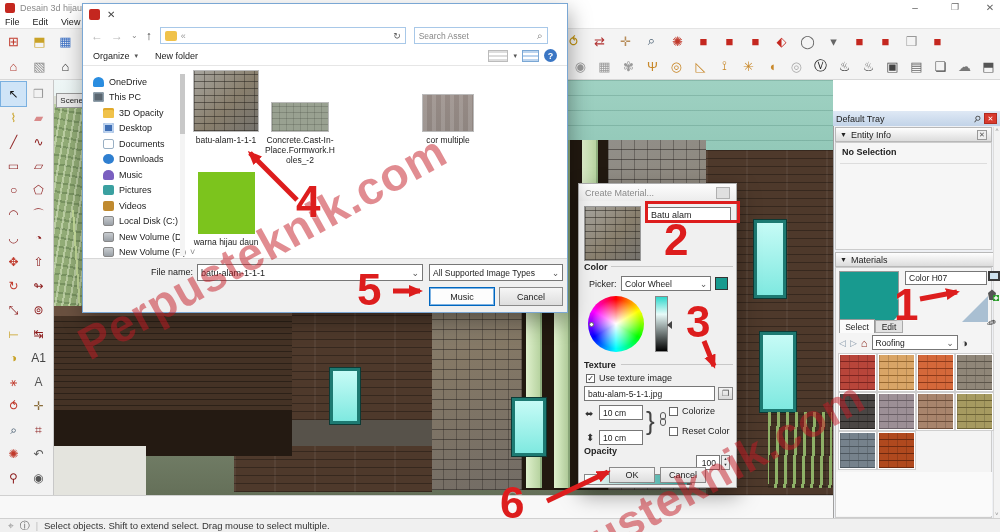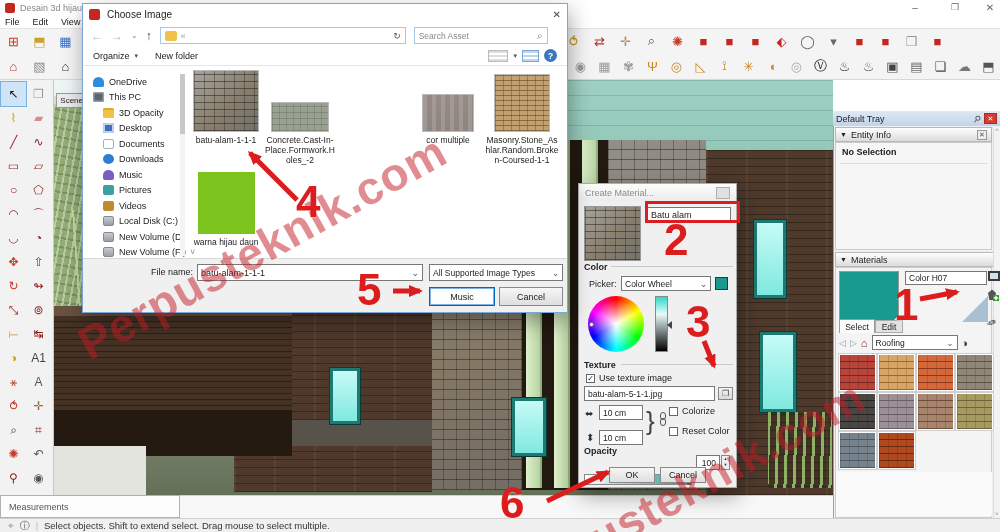--- a/index.html
+++ b/index.html
@@ -200,23 +200,20 @@
     <div class="abs tx-hedge" style="left:0;top:24px;width:162px;height:216px"></div>
     <div class="abs tx-grass" style="left:15px;top:130px;width:215px;height:115px"></div>
     <div class="abs" style="left:0;top:226px;width:238px;height:10px;background:#6a5140"></div>
     <div class="abs tx-wood2" style="left:0;top:236px;width:238px;height:96px"></div>
     <div class="abs" style="left:0;top:330px;width:238px;height:46px;background:#241a12"></div>
     <div class="abs" style="left:0;top:366px;width:92px;height:51px;background:#e4e4de"></div>
     <div class="abs" style="left:2px;top:13px;width:38px;height:15px;background:#ececec;border:1px solid #9a9a9a;font-size:8px;display:flex;align-items:center;justify-content:center">Scene 1</div>
   </div>
 
   <div class="abs" style="left:0;top:495px;width:833px;height:23px;background:#f8f8f8;border-top:1px solid #d0d0d0"></div>
-  <div class="abs" style="left:0;top:495px;width:180px;height:23px;background:#fdfdfd;border:1px solid #b0b0b0;display:flex;align-items:center;padding-left:8px;color:#555">
-      <span>Measurements</span>
-    </div>
   <div class="abs row" style="left:0;top:518px;width:1000px;height:14px;background:#f0f0f0;border-top:1px solid #d0d0d0;gap:6px;padding-left:8px">
     <span style="color:#999;font-size:10px">⌖</span>
     <span style="color:#555;font-size:10px">ⓘ</span>
     <span style="color:#bbb">|</span>
     <span style="font-size:9.5px;color:#333">Select objects. Shift to extend select. Drag mouse to select multiple.</span>
   </div>
 
   <div class="abs" style="left:833px;top:111px;width:167px;height:407px;background:#eef0f4;border-left:1px solid #a0a0a0;z-index:10"></div>
   <div class="abs row" style="left:833px;top:111px;width:167px;height:15px;background:linear-gradient(#dfe9f5,#c2d3e8);padding:0 3px;gap:3px;z-index:11">
     <span class="hdrtxt">Default Tray</span>
@@ -327,21 +324,20 @@
     </div>
     <div class="abs inp" style="left:117px;top:271px;width:24px;height:15px;justify-content:flex-end">100</div>
     <div class="abs" style="left:142px;top:271px;width:9px;height:15px;border:1px solid #888;background:#eee;font-size:4px;line-height:6px;text-align:center;color:#333">▲<br>▼</div>
     <div class="abs btn" style="left:30px;top:283px;width:46px;height:16px">OK</div>
     <div class="abs btn" style="left:81px;top:283px;width:46px;height:16px">Cancel</div>
   </div>
 
   <div class="dlg" style="left:82px;top:3px;width:486px;height:310px;z-index:30">
     <div class="row" style="height:21px;padding:0 6px">
       <div style="width:11px;height:11px;background:#c4271f;border-radius:2px;margin-right:7px"></div>
-      <span style="font-size:10px;flex:1">Choose Image</span>
       <span style="color:#444;font-size:10px">✕</span>
     </div>
     <div class="row" style="height:21px;padding:0 8px;gap:8px">
       <span style="color:#b8b8b8;font-size:12px">←</span>
       <span style="color:#b8b8b8;font-size:12px">→</span>
       <span style="color:#888;font-size:8px">⌄</span>
       <span style="color:#3a3a3a;font-size:12px">↑</span>
       <div class="row" style="width:246px;height:17px;border:1px solid #a8c8e8;padding:0 4px;gap:4px">
         <div style="width:12px;height:10px;background:#f0c24a;border-radius:2px"></div>
         <span style="color:#999;flex:1">«</span>
@@ -441,26 +437,20 @@
       <div class="ftw">
           <div class="tx-concrete" style="width:58px;height:30px;border:1px solid #bbb"></div>
         </div>
       <div class="fcap">Concrete.Cast-In-Place.Formwork.Holes_-2</div>
     </div>
     <div class="abs" style="left:328px;top:64px;width:74px">
       <div class="ftw">
           <div class="tx-cor" style="width:52px;height:38px;border:1px solid #bbb"></div>
         </div>
       <div class="fcap">cor multiple</div>
-    </div>
-    <div class="abs" style="left:402px;top:64px;width:74px">
-      <div class="ftw">
-          <div class="tx-masonry" style="width:56px;height:58px;border:1px solid #bbb"></div>
-        </div>
-      <div class="fcap">Masonry.Stone_Ashlar.Random.Broken-Coursed-1-1</div>
     </div>
     <div class="abs" style="left:106px;top:166px;width:74px">
       <div class="ftw">
           <div class="tx-green" style="width:57px;height:62px"></div>
         </div>
       <div class="fcap">warna hijau daun</div>
     </div>
 
     <div class="abs" style="left:0;top:254px;width:484px;height:54px;background:#f0f0f0;border-top:1px solid #d8d8d8"></div>
     <div class="abs" style="left:30px;top:263px;width:80px;text-align:right">File name:</div>

